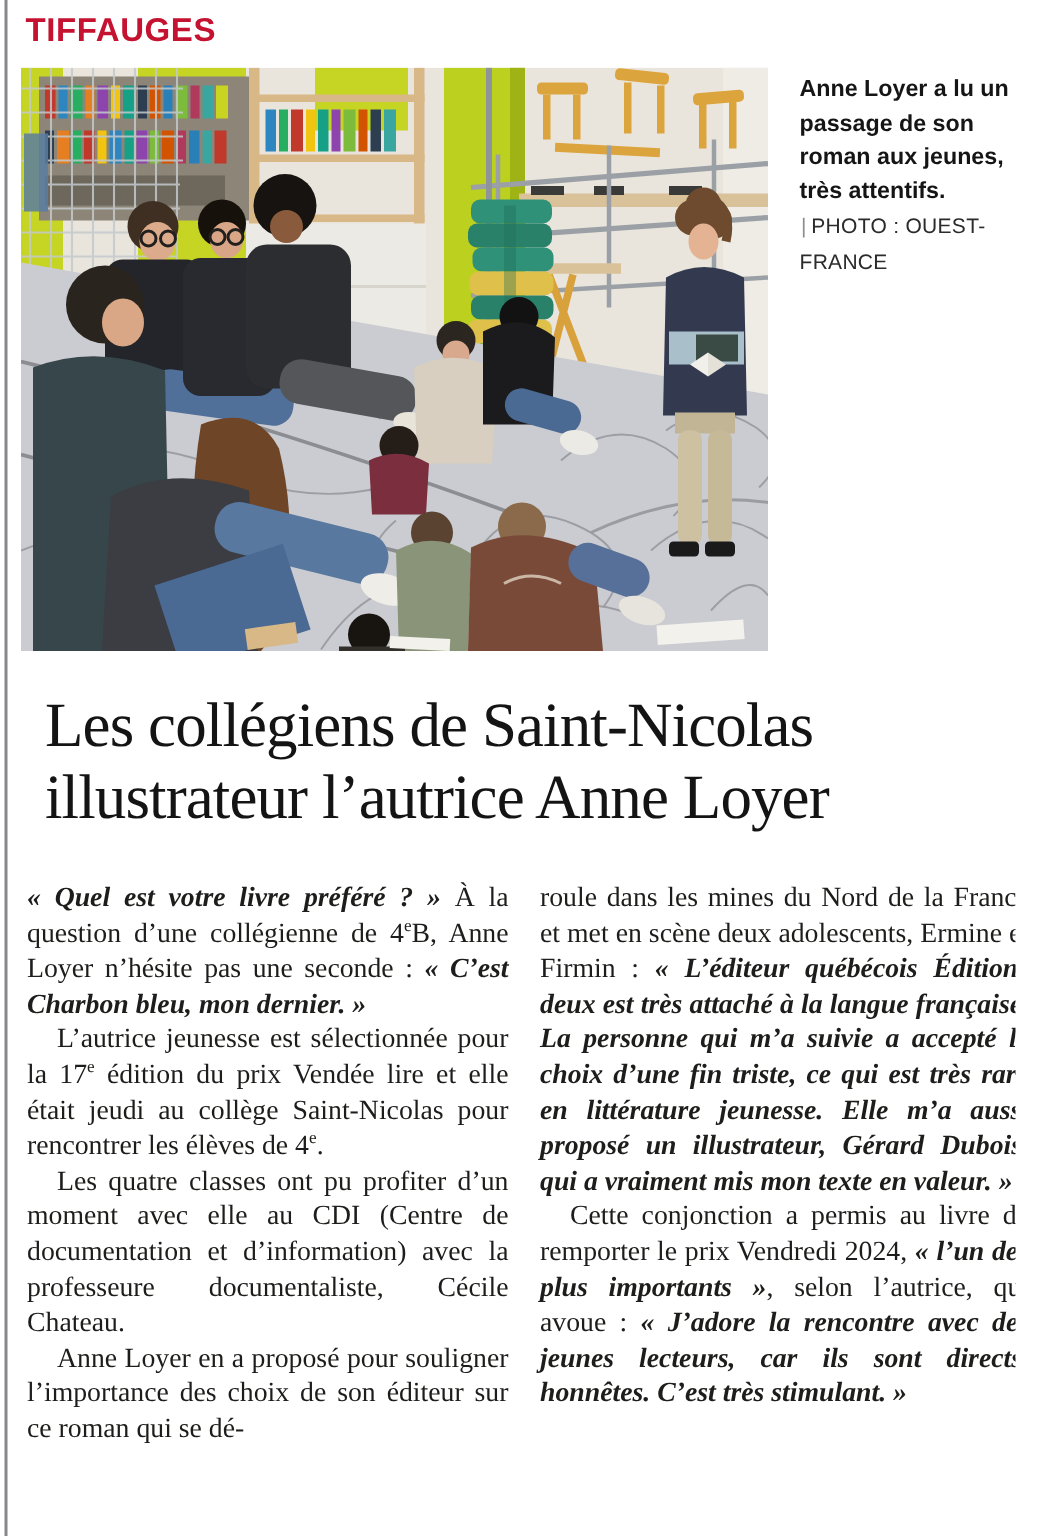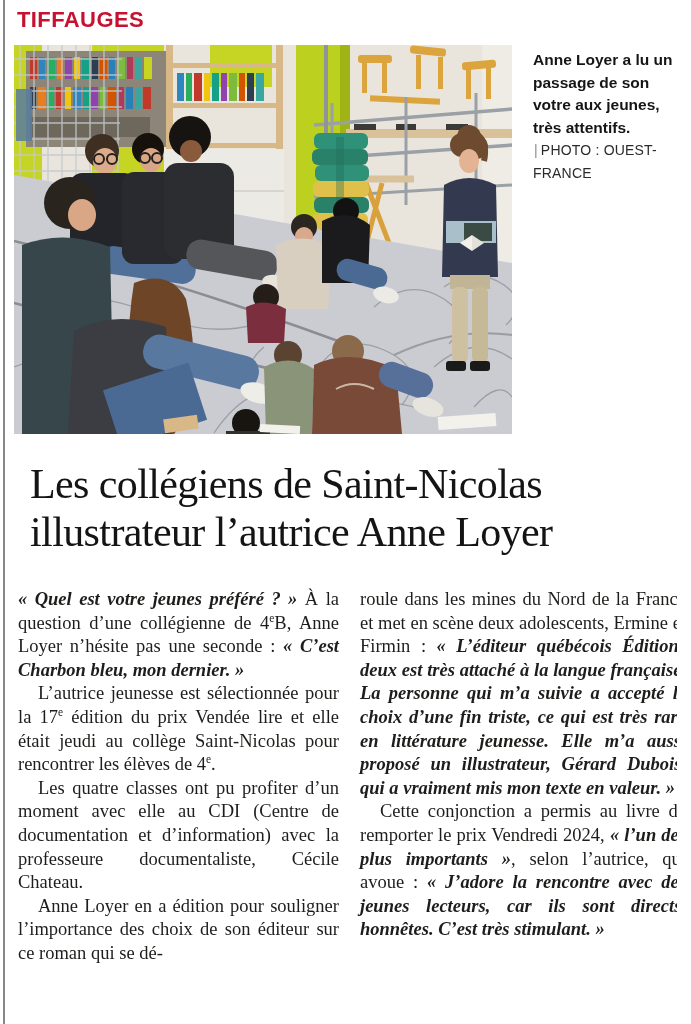--- a/index.html
+++ b/index.html
@@ -257,33 +257,33 @@
 
       <g>
         <rect x="424" y="370" width="58" height="13" fill="#f2f1ec" transform="rotate(-4 453 376)"></rect>
         <rect x="246" y="380" width="40" height="8" fill="#f2f1ec" transform="rotate(3 266 384)"></rect>
         <rect x="150" y="372" width="34" height="14" fill="#d9b887" transform="rotate(-8 167 379)"></rect>
       </g>
     </svg>
   </figure>
 
   <figcaption class="caption">
-    <span>Anne Loyer a lu un passage de son votre aux jeunes, très attentifs.</span>
+    <span>Anne Loyer a lu un passage de son roman aux jeunes, très attentifs.</span>
     <span class="credit"><span class="sep">|</span><span>PHOTO : OUEST-FRANCE</span></span>
   </figcaption>
 
   <h1 class="headline">
     <span>Les collégiens de Saint-Nicolas</span>
     <span>illustrateur l’autrice Anne Loyer</span>
   </h1>
 
   <div class="col col-1">
-      <p class=""><span class="bq">« Quel est votre jeunes préféré ? »</span><span> À la question d’une collégienne de 4</span><sup>e</sup><span>B, Anne Loyer n’hésite pas une seconde : </span><span class="bq">« C’est Charbon bleu, mon dernier. »</span></p>
+      <p class=""><span class="bq">« Quel est votre livre préféré ? »</span><span> À la question d’une collégienne de 4</span><sup>e</sup><span>B, Anne Loyer n’hésite pas une seconde : </span><span class="bq">« C’est Charbon bleu, mon dernier. »</span></p>
       <p class="indent"><span>L’autrice jeunesse est sélectionnée pour la 17</span><sup>e</sup><span> édition du prix Vendée lire et elle était jeudi au collège Saint-Nicolas pour rencontrer les élèves de 4</span><sup>e</sup><span>.</span></p>
       <p class="indent"><span>Les quatre classes ont pu profiter d’un moment avec elle au CDI (Centre de documentation et d’information) avec la professeure documentaliste, Cécile Chateau.</span></p>
-      <p class="indent"><span>Anne Loyer en a édition pour souligner l’importance des choix de son éditeur sur ce roman qui se dé-</span></p>
+      <p class="indent"><span>Anne Loyer en a proposé pour souligner l’importance des choix de son éditeur sur ce roman qui se dé-</span></p>
     </div>
   <div class="col col-2">
       <p class=""><span>roule dans les mines du Nord de la France et met en scène deux adolescents, Ermine et Firmin : </span><span class="bq">« L’éditeur québécois Éditions deux est très attaché à la langue française. La personne qui m’a suivie a accepté le choix d’une fin triste, ce qui est très rare en littérature jeunesse. Elle m’a aussi proposé un illustrateur, Gérard Dubois, qui a vraiment mis mon texte en valeur. »</span></p>
       <p class="indent"><span>Cette conjonction a permis au livre de remporter le prix Vendredi 2024, </span><span class="bq">« l’un des plus importants »</span><span>, selon l’autrice, qui avoue : </span><span class="bq">« J’adore la rencontre avec des jeunes lecteurs, car ils sont directs, honnêtes. C’est très stimulant. »</span></p>
     </div>
 
 </div>
 
 </body></html>

